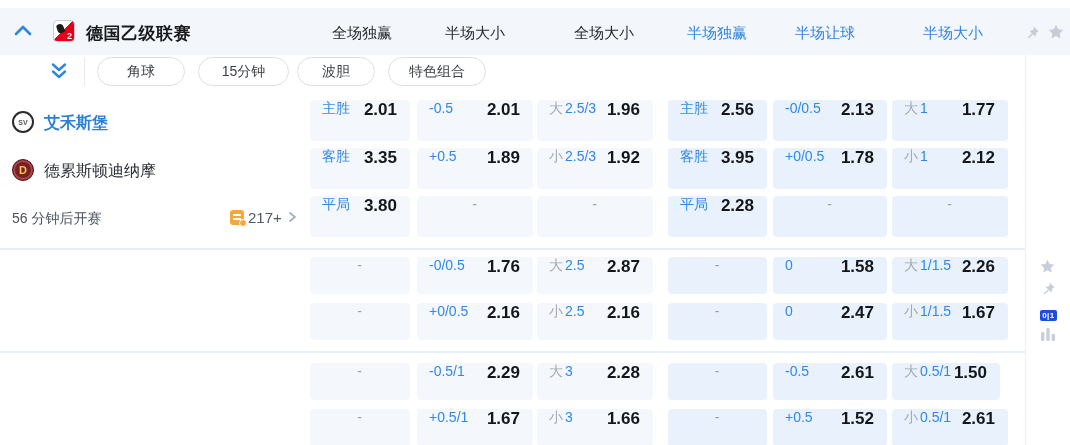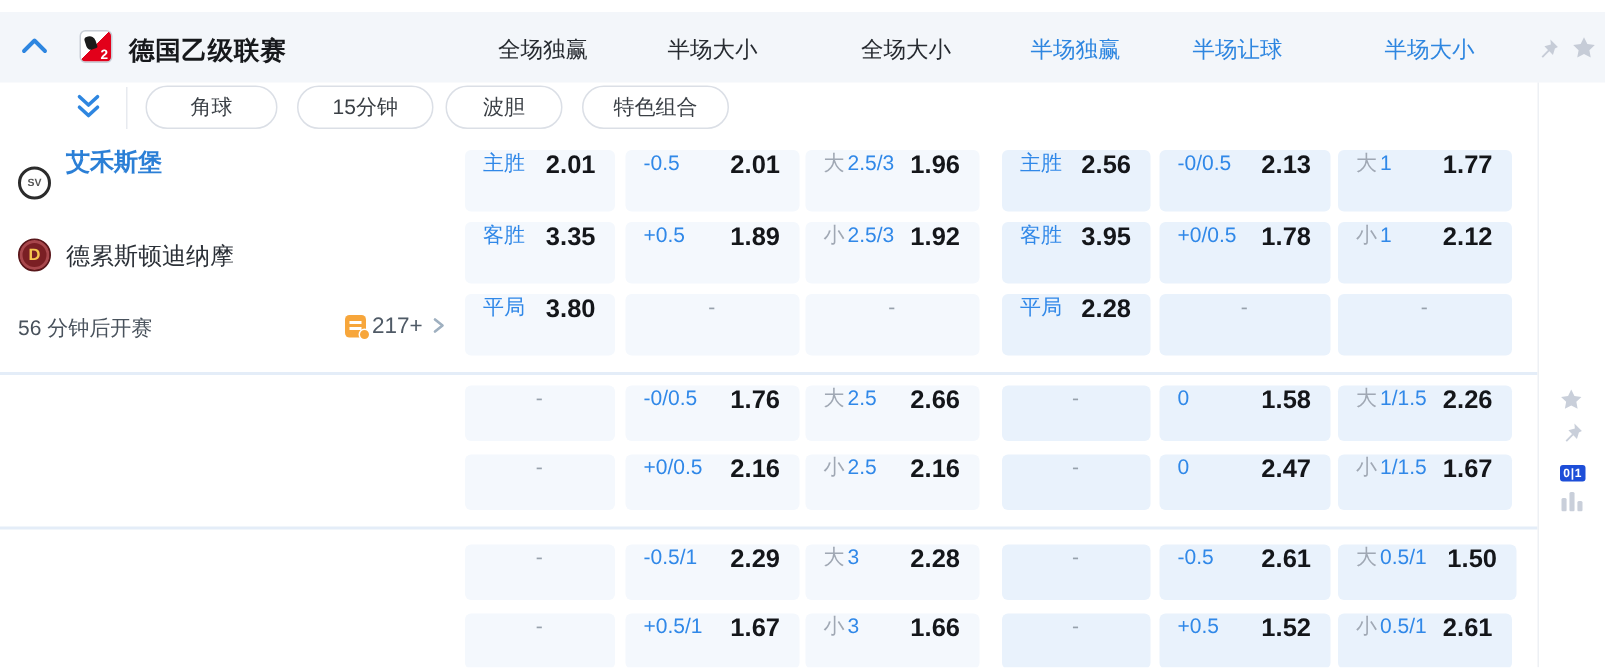--- a/index.html
+++ b/index.html
@@ -24,21 +24,21 @@
   .pill{position:absolute;top:57px;height:29px;line-height:27px;box-sizing:border-box;border:1px solid #dbdfe6;
     border-radius:15px;background:#fff;color:#3a3f45;font-size:14px;text-align:center;cursor:pointer;padding:0 20px;}
 
   
   .team-logo{position:absolute;width:22px;height:22px;border-radius:50%;box-sizing:border-box;}
   .logo-home{left:12px;top:111px;background:#fff;border:2px solid #2b2b2b;color:#555;font-size:7px;font-weight:700;
     display:flex;align-items:center;justify-content:center;}
   .logo-away{left:12px;top:159px;background:#7a1f24;border:1px solid #58161a;color:#f5c64e;font-size:11px;font-weight:700;
     display:flex;align-items:center;justify-content:center;box-shadow:inset 0 0 0 2px #a8474c;}
   .team-name{position:absolute;left:44px;font-size:16px;cursor:pointer;white-space:nowrap;}
-  .name-home{top:98px;color:#2b7fd6;font-weight:700;}
+  .name-home{top:113px;color:#2b7fd6;font-weight:700;}
   .name-away{top:161px;color:#2c3138;}
   .kickoff{position:absolute;left:12px;top:210px;font-size:14px;color:#49525c;}
   .more-markets{position:absolute;left:230px;top:207px;height:20px;display:flex;align-items:center;gap:4px;cursor:pointer;text-align:right;}
   .doc-ico{position:relative;width:14px;height:15px;background:#f7a63b;border-radius:3px;}
   .doc-ico:before{content:"";position:absolute;left:3px;top:4px;width:8px;height:2px;background:#fff;box-shadow:0 4px 0 #fff;}
   .doc-ico .clock{position:absolute;right:-3px;bottom:-2px;width:8px;height:8px;border-radius:50%;background:#f7a63b;border:1.5px solid #fff;box-sizing:border-box;}
   .more-count{font-size:15px;color:#4f5a66;}
 
   
   .cell{position:absolute;border-radius:4px;display:flex;justify-content:space-between;
@@ -194,21 +194,21 @@
       </div>
       <div class="cell fullcol empty" style="left: 310px; width: 100px; top: 257px; height: 37px;">
         <span class="dash">-</span>
       </div>
       <div class="cell fullcol" style="left: 417px; width: 116px; top: 257px; height: 37px;">
         <span class="lbl">-0/0.5</span>
         <span class="val">1.76</span>
       </div>
       <div class="cell fullcol" style="left: 537px; width: 116px; top: 257px; height: 37px;">
         <span class="lbl"><span class="pfx">大</span>2.5</span>
-        <span class="val">2.66</span>
+        <span class="val">2.87</span>
       </div>
       <div class="cell halfcol empty" style="left: 668px; width: 99px; top: 257px; height: 37px;">
         <span class="dash">-</span>
       </div>
       <div class="cell halfcol" style="left: 773px; width: 114px; top: 257px; height: 37px;">
         <span class="lbl">0</span>
         <span class="val">1.58</span>
       </div>
       <div class="cell halfcol" style="left: 892px; width: 116px; top: 257px; height: 37px;">
         <span class="lbl"><span class="pfx">大</span>1/1.5</span>
@@ -247,21 +247,21 @@
         <span class="lbl"><span class="pfx">大</span>3</span>
         <span class="val">2.28</span>
       </div>
       <div class="cell halfcol empty" style="left: 668px; width: 99px; top: 363px; height: 37px;">
         <span class="dash">-</span>
       </div>
       <div class="cell halfcol" style="left: 773px; width: 114px; top: 363px; height: 37px;">
         <span class="lbl">-0.5</span>
         <span class="val">2.61</span>
       </div>
-      <div class="cell halfcol" style="left: 892px; width: 119px; top: 363px; height: 37px;">
+      <div class="cell halfcol" style="left: 892px; width: 108px; top: 363px; height: 37px;">
         <span class="lbl"><span class="pfx">大</span>0.5/1</span>
         <span class="val">1.50</span>
       </div>
       <div class="cell fullcol empty" style="left: 310px; width: 100px; top: 409px; height: 37px;">
         <span class="dash">-</span>
       </div>
       <div class="cell fullcol" style="left: 417px; width: 116px; top: 409px; height: 37px;">
         <span class="lbl">+0.5/1</span>
         <span class="val">1.67</span>
       </div>

